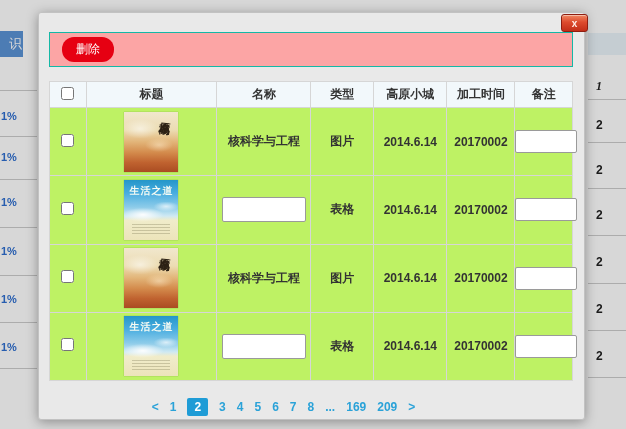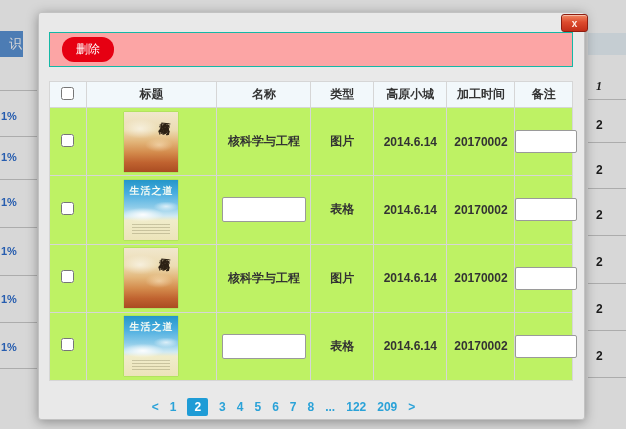--- a/index.html
+++ b/index.html
@@ -202,18 +202,18 @@
         <span class="page-arrow">&lt;</span>
         <span class="page-item">1</span>
         <span class="page-item active">2</span>
         <span class="page-item">3</span>
         <span class="page-item">4</span>
         <span class="page-item">5</span>
         <span class="page-item">6</span>
         <span class="page-item">7</span>
         <span class="page-item">8</span>
         <span class="page-item">...</span>
-        <span class="page-item">122</span>
+        <span class="page-item">169</span>
         <span class="page-item">209</span>
         <span class="page-arrow">&gt;</span>
       </div>
   </div>
 </div>
 
 </body></html>

